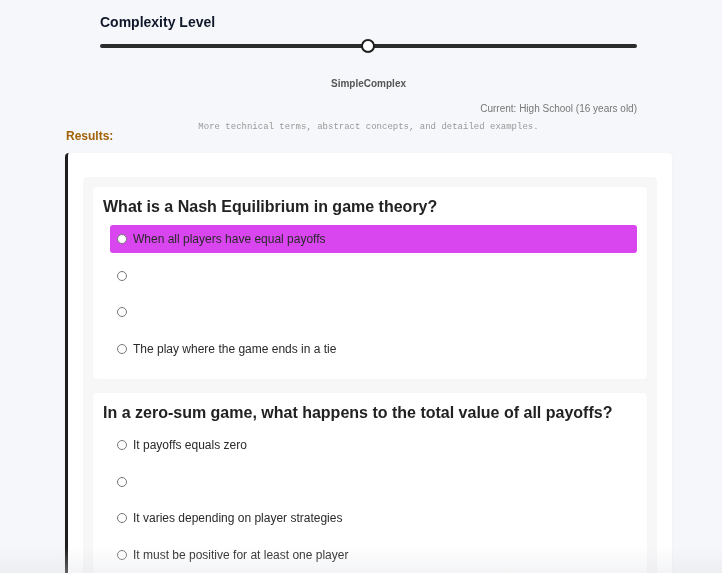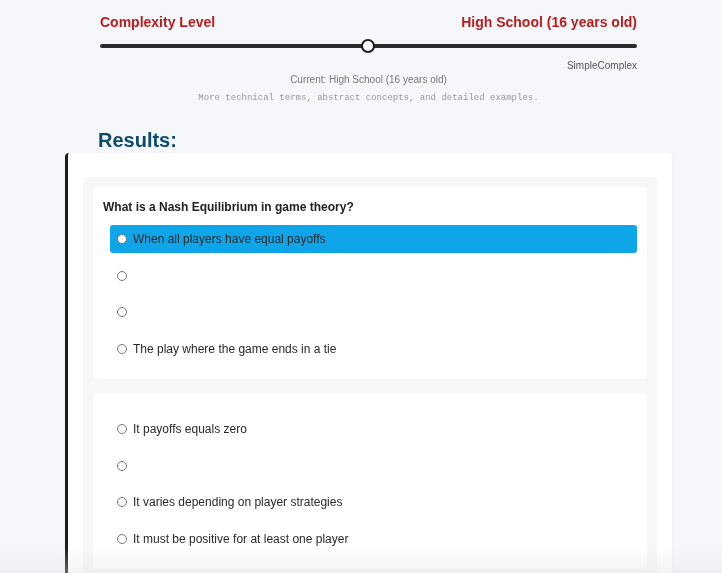--- a/index.html
+++ b/index.html
@@ -15,21 +15,21 @@
     left: 100px;
     top: 14px;
     width: 537px;
   }
   .complexity-header {
     display: flex;
     justify-content: space-between;
     align-items: baseline;
     font-size: 14px;
     font-weight: bold;
-    color: #b91c1c;
+    color: #0f172a;
     height: 18px;
   }
   .slider {
     position: relative;
     height: 28px;
     margin-top: 0;
   }
   .slider-track {
     position: absolute;
     left: 0; right: 0;
@@ -42,46 +42,46 @@
     position: absolute;
     left: 261px;
     top: 7px;
     width: 14px; height: 14px;
     border-radius: 50%;
     background: #fff;
     border: 2px solid #1f1f1f;
   }
   .slider-labels {
     display: flex;
-    justify-content: flex-end;
+    justify-content: center;
     font-size: 10px;
     color: #555;
-    margin-top: 0;
+    margin-top: 18px;
+    font-weight: bold;
   }
   .current-level {
-    text-align: center;
+    text-align: right;
     font-size: 10px;
     color: #777;
-    margin-top: 3px;
+    margin-top: 14px;
   }
   .level-desc {
     text-align: center;
     font-size: 9px;
     color: #999;
     margin-top: 8px;
     font-family: Liberation Mono, monospace;
   }
   .results-heading {
     position: absolute;
     left: 66px;
     top: 129px;
-    font-size: 20px;
-    font-weight: bold;
-    color: #0c4a6e;
-    margin-left: 32px;
+    font-size: 12px;
+    font-weight: bold;
+    color: #a16207;
   }
   .results-card {
     position: absolute;
     left: 65px;
     top: 153px;
     width: 607px;
     height: 440px;
     background: #fff;
     border-left: 3px solid #1e1e1e;
     border-radius: 4px 4px 0 0;
@@ -99,40 +99,40 @@
   }
   .question-card {
     background: #fff;
     border-radius: 4px;
     width: 554px;
     padding: 12px 10px 8px 10px;
     box-shadow: 0 0 1px rgba(0,0,0,0.05);
   }
   .question-card + .question-card { margin-top: 14px; }
   .question-text {
-    font-size: 12px;
+    font-size: 16px;
     font-weight: bold;
     color: #222;
     height: 16px;
     line-height: 16px;
   }
   .options { margin-top: 10px; }
   .option {
     display: flex;
     align-items: center;
     height: 28px;
     margin-left: 7px;
     margin-right: 0;
     padding-left: 7px;
     border-radius: 3px;
     font-size: 12px;
     color: #2a2a2a;
     margin-bottom: 8.5px;
   }
-  .option.hover { background: #0ea5e9; }
+  .option.hover { background: #d946ef; }
   .radio {
     width: 10px; height: 10px;
     border-radius: 50%;
     border: 1px solid #777;
     background: #fff;
     margin-right: 6px;
     flex: 0 0 auto;
   }
   .bottom-fade {
     position: absolute;
@@ -141,21 +141,20 @@
     background: linear-gradient(to bottom, rgba(230,232,236,0), rgba(220,222,226,0.35));
     pointer-events: none;
   }
 </style>
 </head>
 <body>
 
 <section class="complexity">
   <div class="complexity-header">
     <span>Complexity Level</span>
-    <span>High School (16 years old)</span>
   </div>
   <div class="slider">
     <div class="slider-track"></div>
     <div class="slider-thumb"></div>
   </div>
   <div class="slider-labels">
     <span>Simple</span>
     <span>Complex</span>
   </div>
   <div class="current-level">Current: High School (16 years old)</div>
@@ -181,20 +180,21 @@
           <span class="radio"></span>
         </label>
         <label class="option">
           <span class="radio"></span>
           <span>The play where the game ends in a tie</span>
         </label>
       </div>
     </div>
 
     <div class="question-card">
+      <div class="question-text">In a zero-sum game, what happens to the total value of all payoffs?</div>
       <div class="options">
         <label class="option">
           <span class="radio"></span>
           <span>It payoffs equals zero</span>
         </label>
         <label class="option">
           <span class="radio"></span>
         </label>
         <label class="option">
           <span class="radio"></span>

